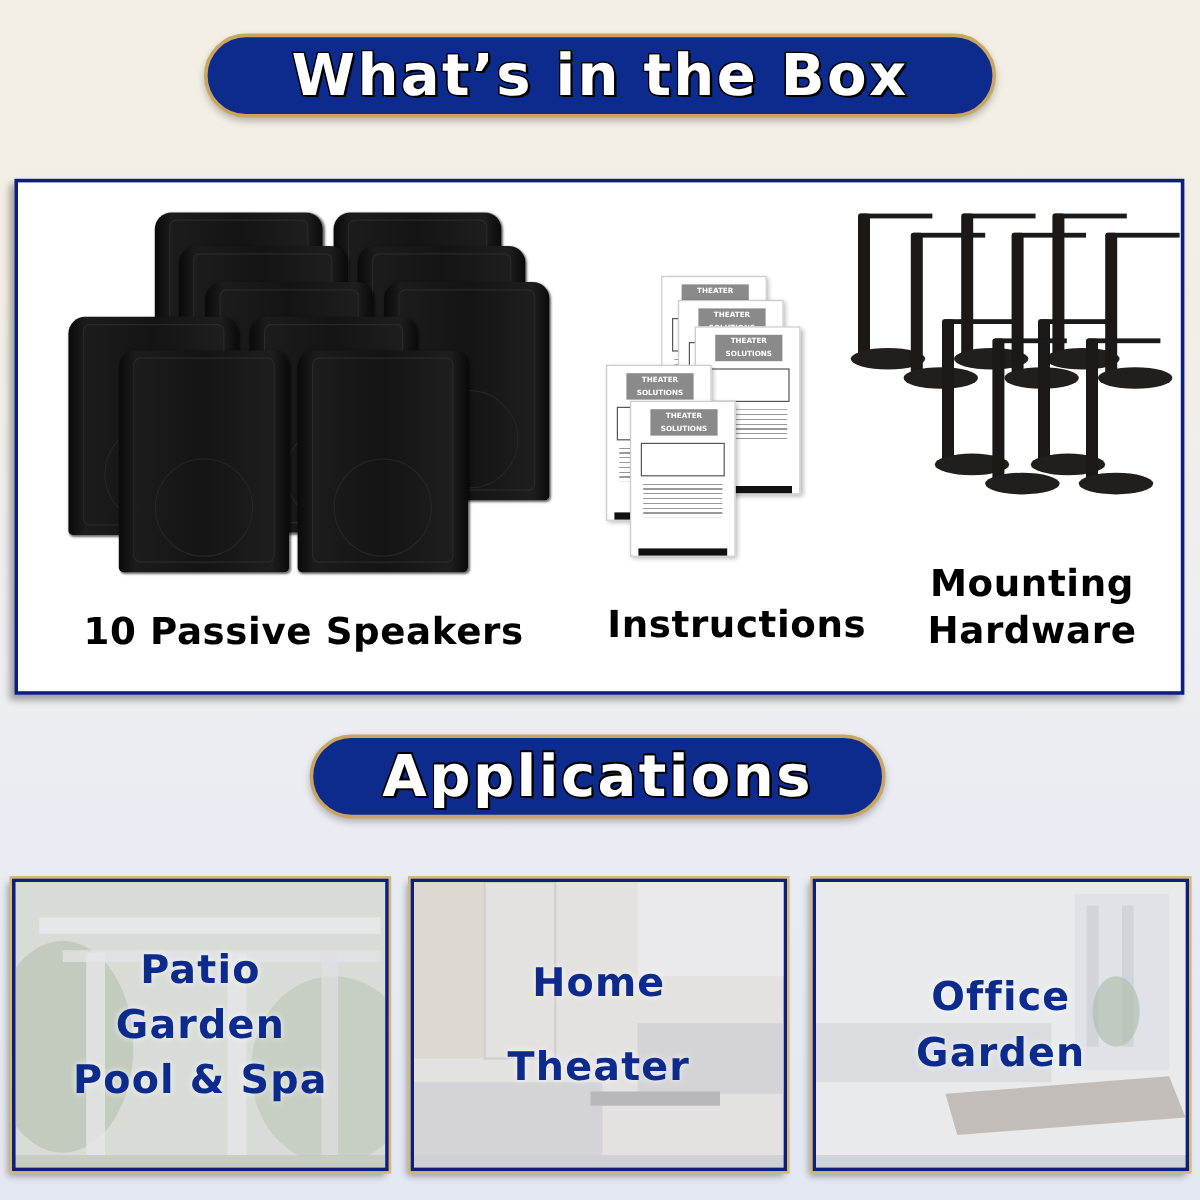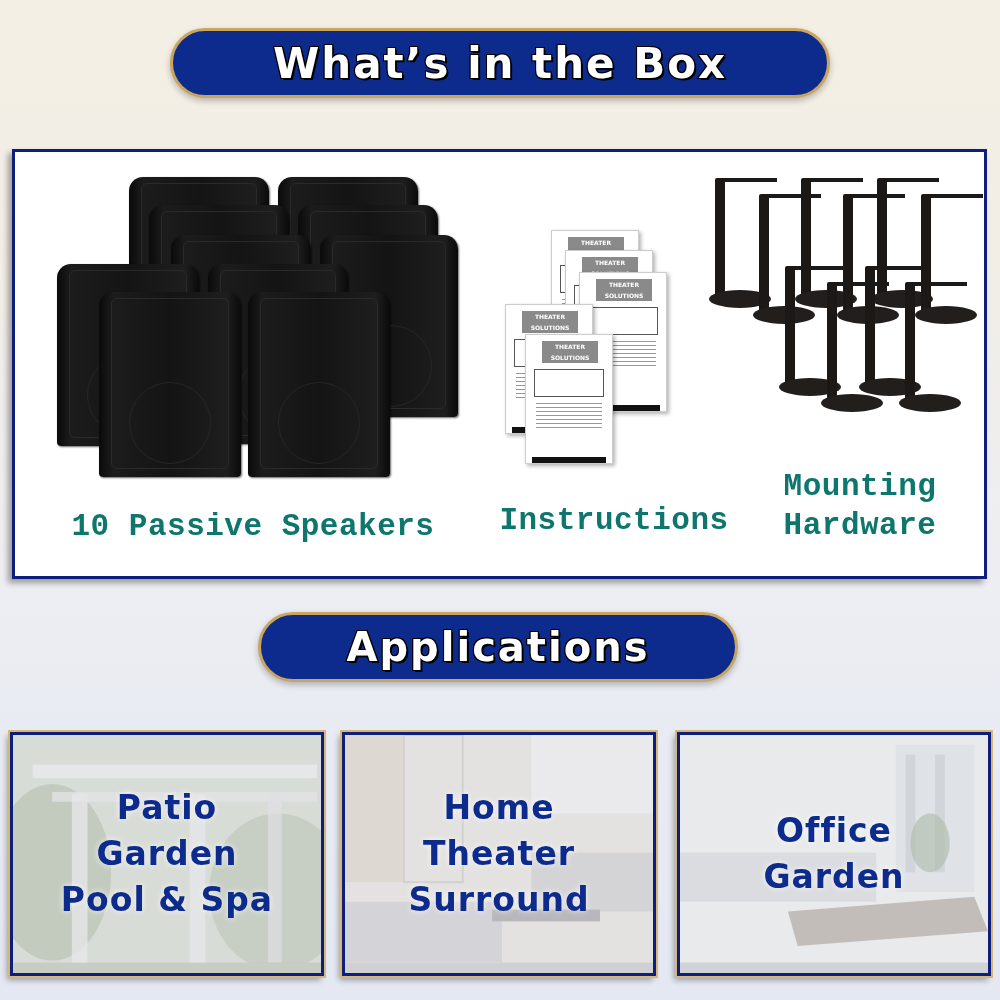--- a/index.html
+++ b/index.html
@@ -20,39 +20,38 @@
   .pill span {
     font-family: "DejaVu Sans", sans-serif;
     font-weight: bold;
     color: #ffffff;
     letter-spacing: 2px;
     -webkit-text-stroke: 2px #000;
     paint-order: stroke fill;
     text-shadow: 2px 2px 0 #000, -1px -1px 0 #000, 1px -1px 0 #000, -1px 1px 0 #000;
   }
   #title-pill { left: 170px; top: 28px; width: 660px; height: 70px; }
-  #title-pill span { font-size: 42px; }
+  #title-pill span { font-size: 48px; }
   #apps-pill { left: 258px; top: 612px; width: 480px; height: 70px; }
-  #apps-pill span { font-size: 40px; }
+  #apps-pill span { font-size: 48px; }
 
   .box-panel {
     position: absolute; left: 12px; top: 149px; width: 975px; height: 430px;
     background: #ffffff;
     border: 3px solid #0d1f7a;
     box-shadow: -4px 4px 6px rgba(0,0,0,0.35);
   }
   .label {
     position: absolute;
-    color: #0f766e;
+    color: #000000;
     font-weight: bold;
     font-size: 31px;
     text-align: center;
     line-height: 1.25;
     letter-spacing: 0.5px;
-    font-family: Liberation Mono, monospace;
   }
   #lbl-speakers { left: 28px; top: 356px; width: 420px; }
   #lbl-instructions { left: 474px; top: 350px; width: 250px; }
   #lbl-hardware { left: 740px; top: 316px; width: 210px; }
 
   
   .speaker {
     position: absolute;
     width: 140px; height: 180px;
     background: linear-gradient(90deg, #0a0a0a 0%, #1c1c1c 10%, #141414 50%, #1e1e1e 90%, #0a0a0a 100%);
@@ -92,21 +91,21 @@
 
   .app-card {
     position: absolute; top: 732px; width: 314px; height: 244px;
     border: 3px solid #0d1f7a;
     outline: 2px solid #d6b775;
     box-shadow: -3px 4px 6px rgba(0,0,0,0.35);
     display: flex; flex-direction: column; align-items: center; justify-content: center;
     overflow: hidden;
   }
   #card-patio { left: 10px; background: linear-gradient(180deg, #e2e4e4 0%, #d5d8d4 40%, #c7ccc3 100%); }
-  #card-home { left: 342px; background: linear-gradient(180deg, #e9e6e3 0%, #dedcdc 50%, #cfd0d4 100%); }
+  #card-home { left: 342px; background: linear-gradient(180deg, #e9e6e3 0%, #dedcdc 50%, #cfd0d4 100%); gap: 24px; }
   #card-office { left: 677px; background: linear-gradient(180deg, #eef0f2 0%, #dfe1e4 50%, #cfd2d6 100%); }
   .app-card .scene { position: absolute; inset: 0; }
   .app-line {
     position: relative;
     color: #0d2b8c; font-weight: bold; font-size: 33px; line-height: 46px;
     letter-spacing: 1px; text-align: center;
     text-shadow: 0 0 6px rgba(255,255,255,0.8);
   }
 </style>
 </head>
@@ -248,21 +247,20 @@
     <rect x="0" y="0" width="314" height="232" fill="#e4e2e0"></rect>
     <rect x="0" y="0" width="60" height="150" fill="#dcd6d0" opacity="0.8"></rect>
     <rect x="60" y="0" width="60" height="150" fill="none" stroke="#d0d0d0" stroke-width="2"></rect>
     <rect x="190" y="0" width="124" height="80" fill="#eaeaec"></rect>
     <rect x="190" y="120" width="124" height="60" fill="#cfcfd2" opacity="0.8"></rect>
     <rect x="0" y="170" width="160" height="62" fill="#d4d4d8"></rect>
     <rect x="150" y="178" width="110" height="12" fill="#b8b8bc"></rect>
   </svg>
   <div class="app-line">Home</div>
   <div class="app-line">Theater</div>
-  <div class="app-line">Surround</div>
 </div>
 
 <div id="card-office" class="app-card">
   <svg class="scene" viewBox="0 0 314 232" preserveAspectRatio="none">
     <rect x="0" y="0" width="314" height="232" fill="#e8eaec"></rect>
     <rect x="220" y="10" width="80" height="150" fill="#dfe2e6"></rect>
     <rect x="230" y="20" width="10" height="120" fill="#c8ccd0" opacity="0.6"></rect>
     <rect x="260" y="20" width="10" height="120" fill="#c8ccd0" opacity="0.6"></rect>
     <ellipse cx="255" cy="110" rx="20" ry="30" fill="#aebaa6" opacity="0.6"></ellipse>
     <rect x="0" y="120" width="200" height="50" fill="#d6d8dc" opacity="0.8"></rect>

